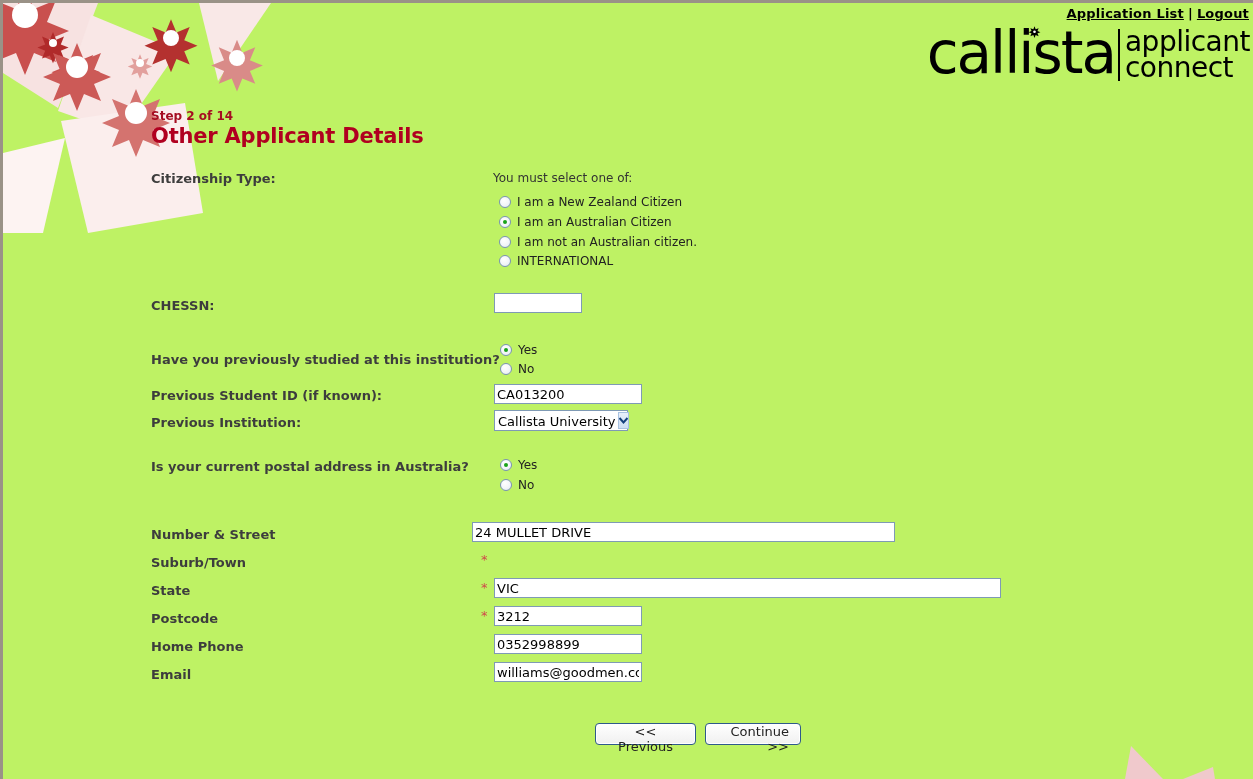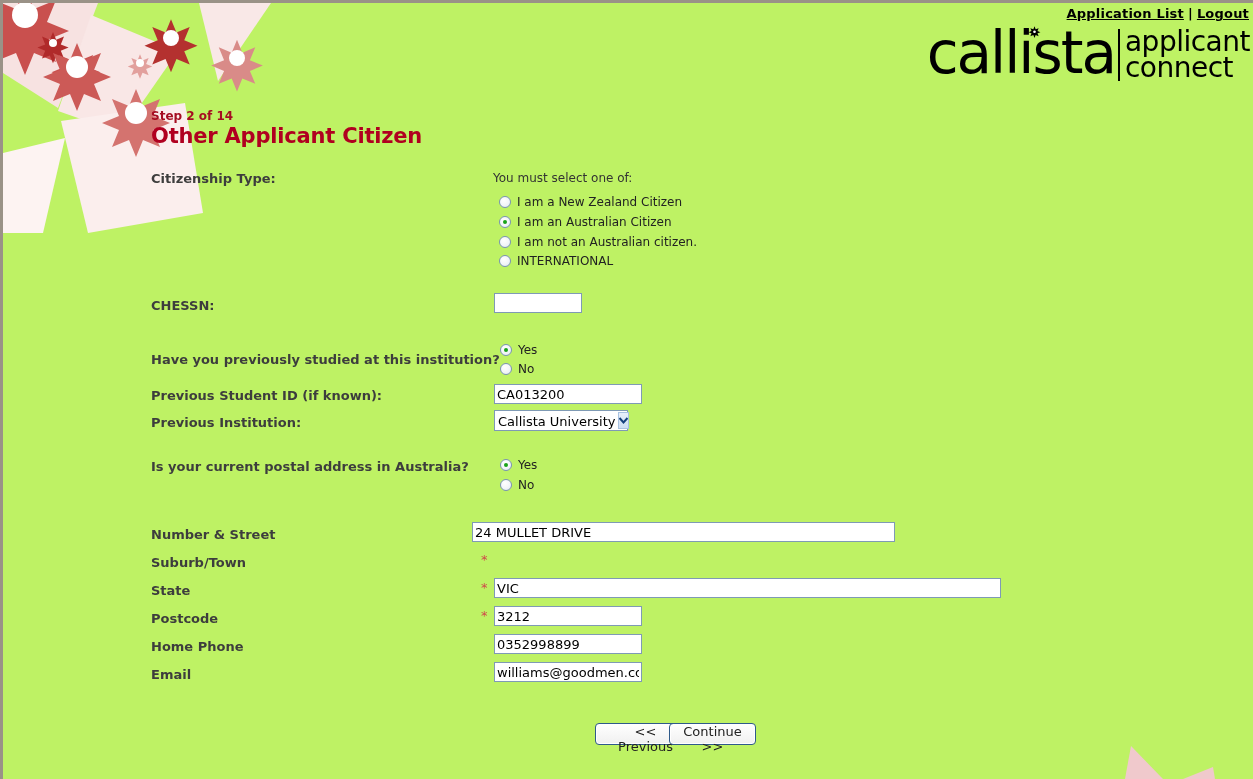--- a/index.html
+++ b/index.html
@@ -277,21 +277,21 @@
       <circle cx="0" cy="3" r="3.2" fill="#fff"></circle>
     </svg>
     <div class="bar"></div>
     <div class="two">
       <div>applicant</div>
       <div>connect</div>
     </div>
   </div>
 
   <div id="step-label">Step 2 of 14</div>
-  <div id="page-title">Other Applicant Citizen</div>
+  <div id="page-title">Other Applicant Details</div>
 
   <div class="flabel" style="left:148px; top:168px;">Citizenship Type:</div>
   <div class="fnote" style="left:490px; top:168px;">You must select one of:</div>
 
   <div class="radio-row" style="left:496px; top:192px;">
     <span class="radio"></span>
     <span>I am a New Zealand Citizen</span>
   </div>
   <div class="radio-row" style="left:496px; top:212px;">
     <span class="radio on"></span>
@@ -357,15 +357,15 @@
   <div class="req" style="left:478px; top:605px;">*</div>
   <input class="txt" style="left: 491px; top: 603px; width: 148px;" value="3212">
 
   <div class="flabel" style="left:148px; top:636px;">Home Phone</div>
   <input class="txt" style="left: 491px; top: 631px; width: 148px;" value="0352998899">
 
   <div class="flabel" style="left:148px; top:664px;">Email</div>
   <input class="txt" style="left: 491px; top: 659px; width: 148px;" value="williams@goodmen.com">
 
   <button class="btn" style="left:592px; top:720px; width:101px;">&lt;&lt; Previous</button>
-  <button class="btn" style="left:666px; top:720px; width:87px;">Continue &gt;&gt;</button>
+  <button class="btn" style="left:702px; top:720px; width:96px;text-align:right;">Continue &gt;&gt;</button>
 
 </div>
 
 </body></html>

